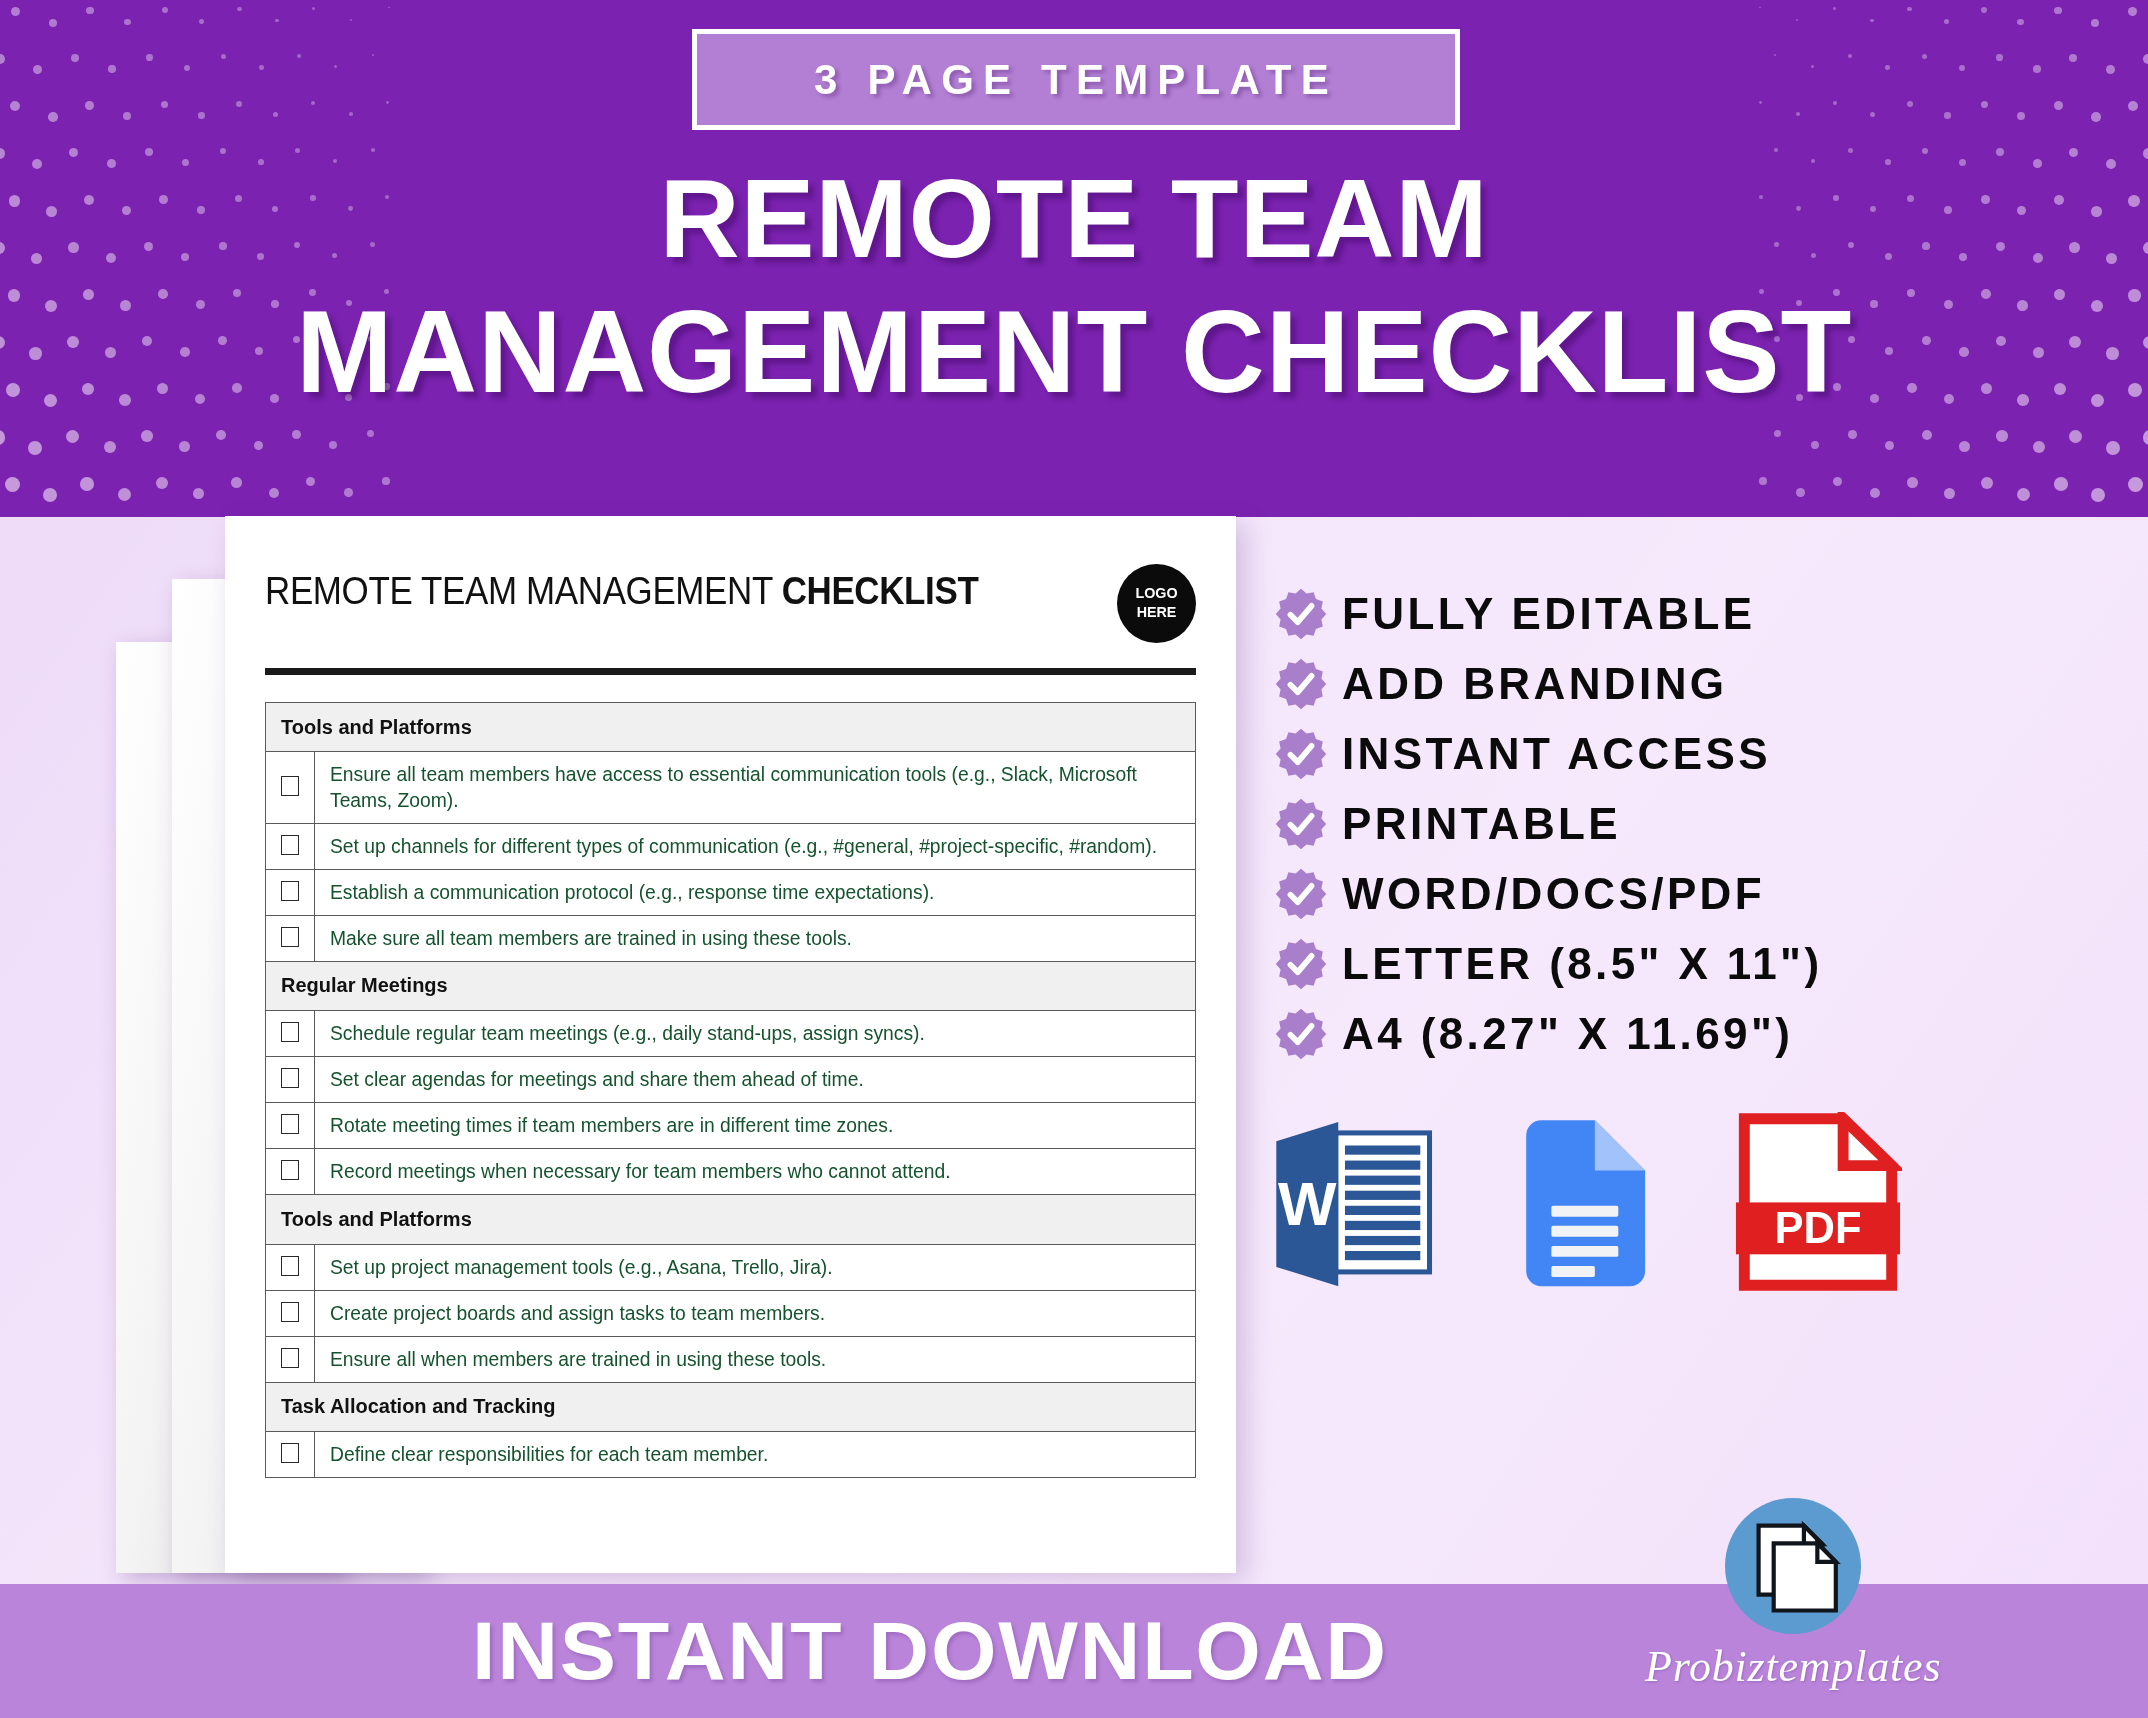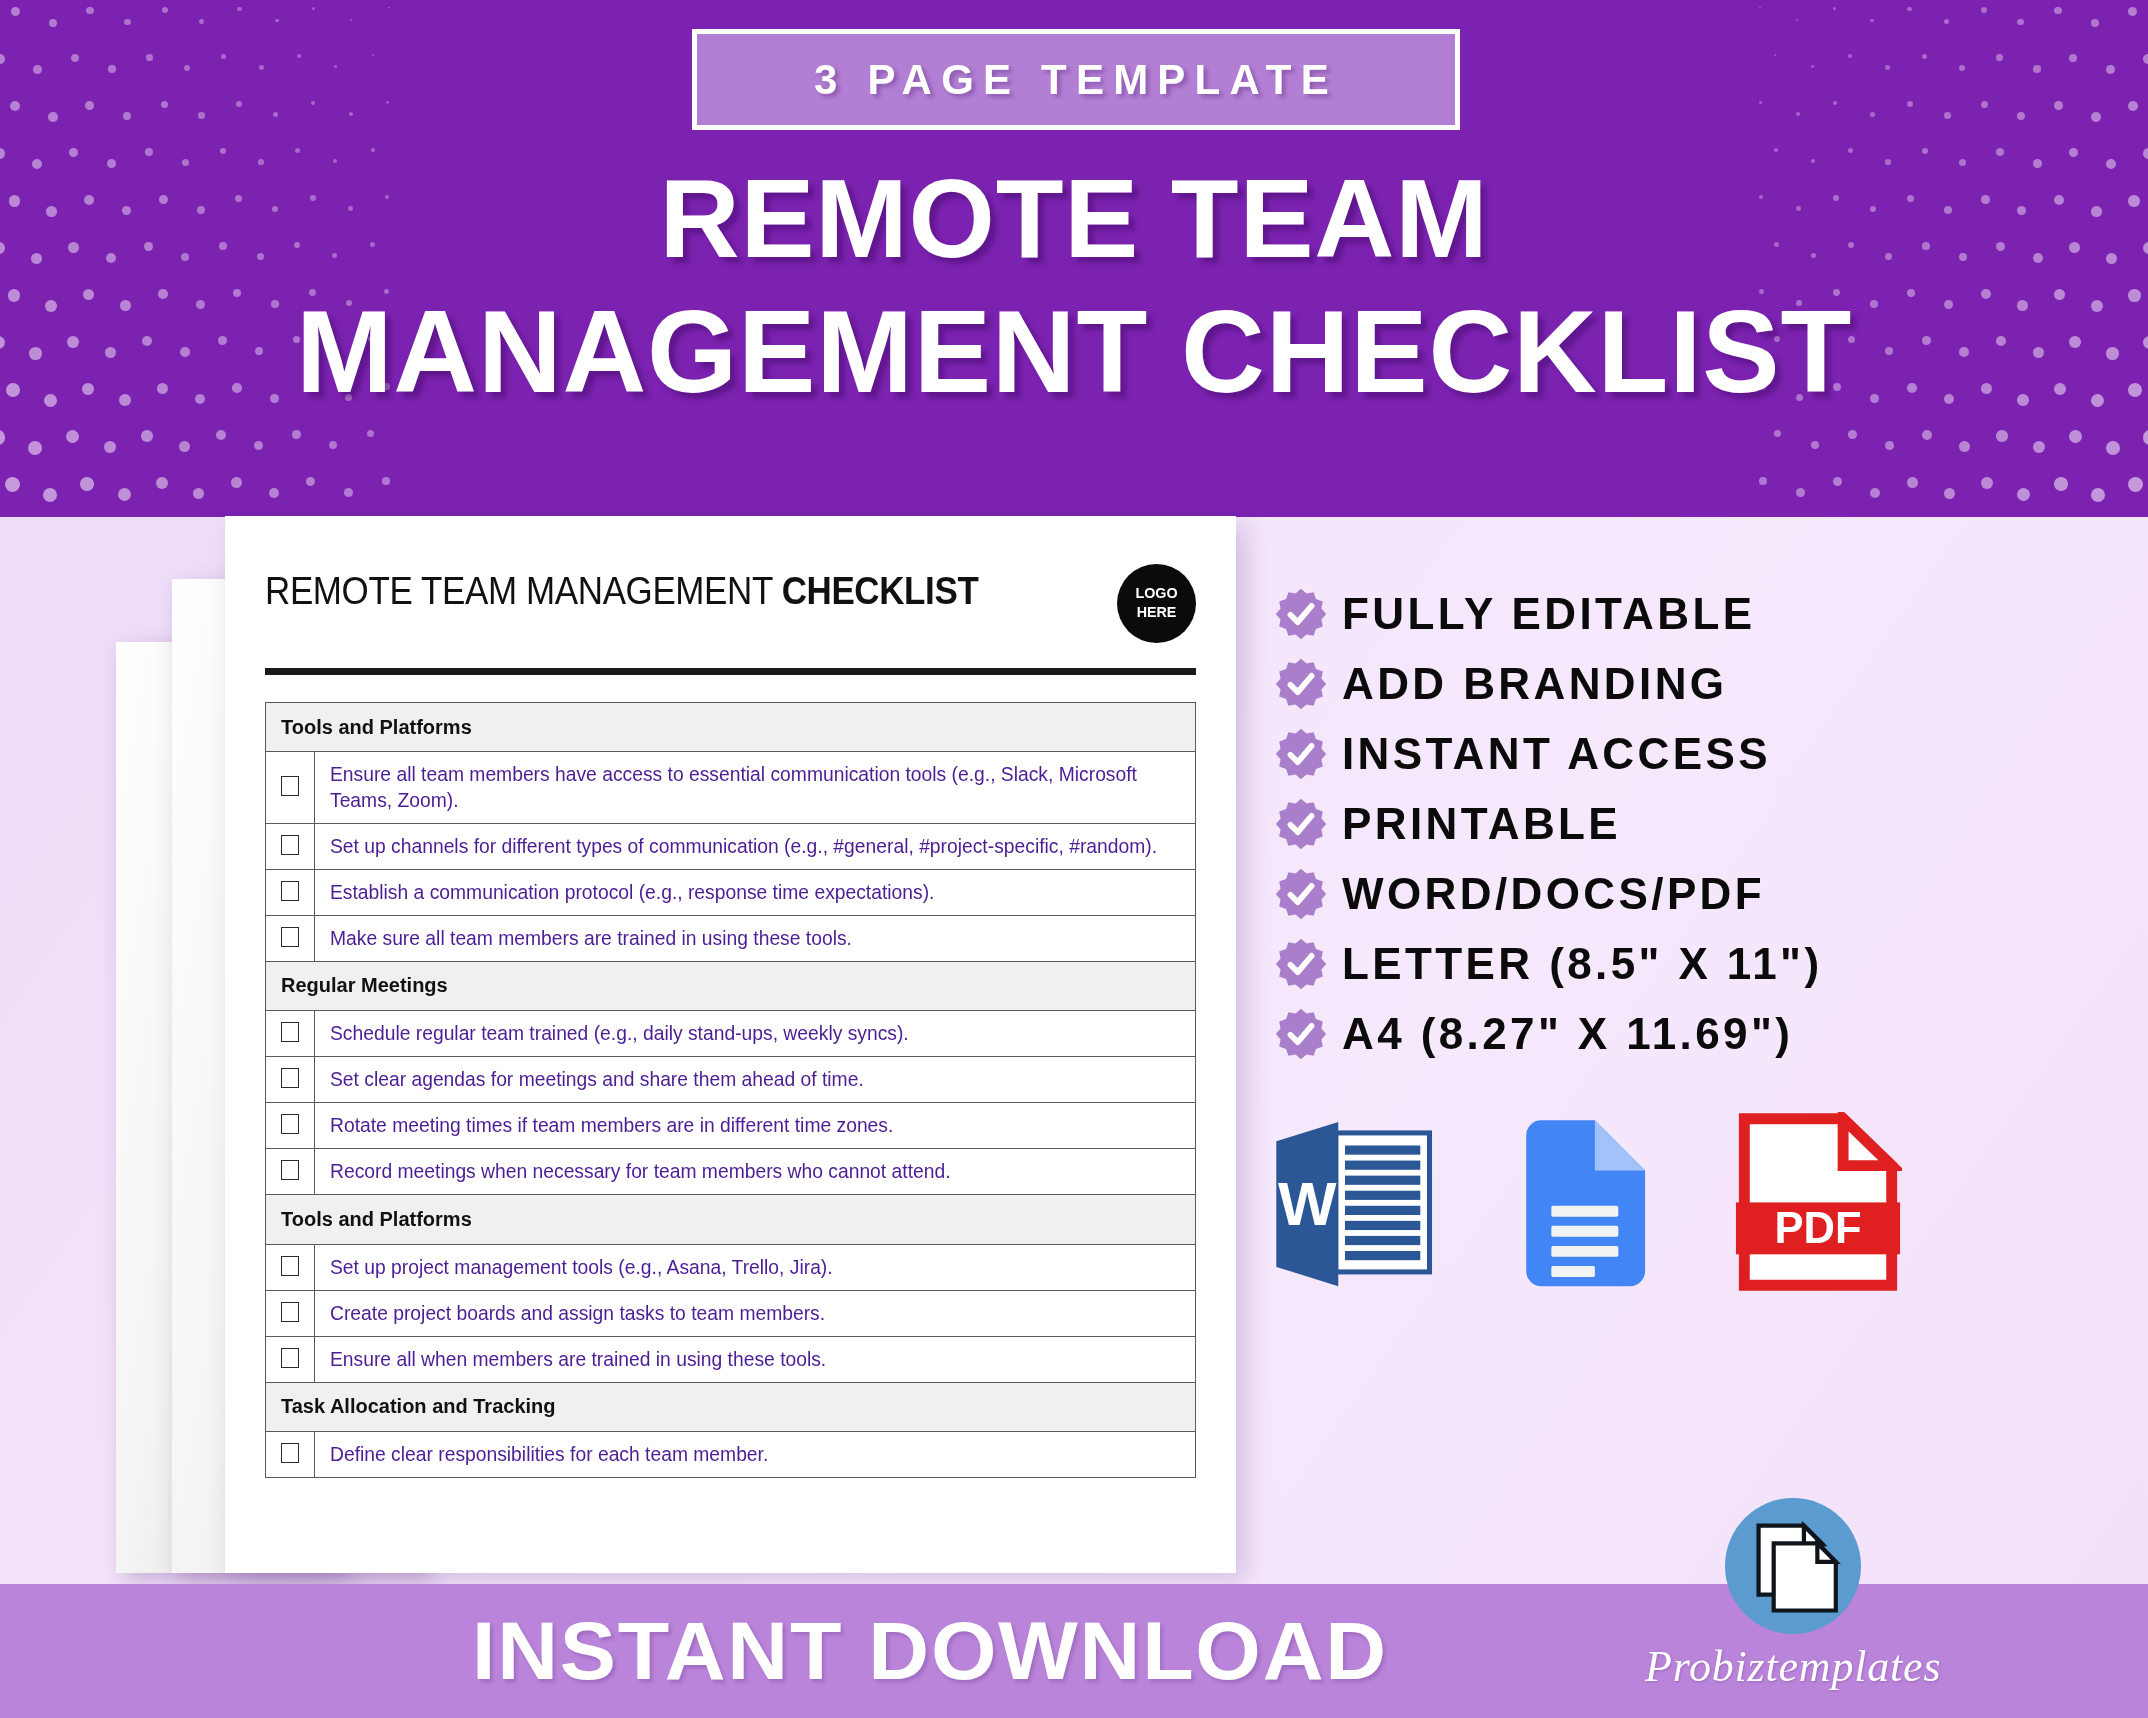--- a/index.html
+++ b/index.html
@@ -97,21 +97,21 @@
     background:#000000; color:#FFFFFF; text-align:center;
     font-size:19.3px; font-weight:bold; letter-spacing:0.5px; padding:11px 0;
     border-color:#000;
   }
   td.sub-head {
     background:#F0F0F0; color:#111; font-size:20px; font-weight:bold;
     padding:12.6px 0 12.6px 15px;
   }
   td.cb-cell { width:49px; text-align:center; padding:0; }
   .cb { display:inline-block; width:18.5px; height:20px; border:1.7px solid #2A2A2A; background:#FFF; }
-  td.item-cell { font-size:19.3px; color:#4c1d95; padding:10px 11.7px 10px 15px; line-height:1.30; }
+  td.item-cell { font-size:19.3px; color:#14532d; padding:10px 11.7px 10px 15px; line-height:1.30; }
 
   
   .features { position:absolute; left:1275px; top:579px; z-index:9; }
   .feat-row { display:flex; align-items:center; height:70px; }
   .badge-ico { width:52px; height:52px; flex-shrink:0; margin-right:15px; }
   .feat-label {
     font-size:44px; font-weight:bold; color:#0B0B0B; letter-spacing:3.4px;
     white-space:nowrap;
     font-family:"Liberation Sans Narrow","Liberation Sans", sans-serif;
   }
@@ -441,21 +441,21 @@
         </tr>
         <tr>
           <td class="cb-cell"><span class="cb"></span></td>
           <td class="item-cell">Make sure all team members are trained in using these tools.</td>
         </tr>
         <tr>
           <td colspan="2" class="sub-head">Regular Meetings</td>
         </tr>
         <tr>
           <td class="cb-cell"><span class="cb"></span></td>
-          <td class="item-cell">Schedule regular team trained (e.g., daily stand-ups, weekly syncs).</td>
+          <td class="item-cell">Schedule regular team meetings (e.g., daily stand-ups, assign syncs).</td>
         </tr>
         <tr>
           <td class="cb-cell"><span class="cb"></span></td>
           <td class="item-cell">Set clear agendas for meetings and share them ahead of time.</td>
         </tr>
         <tr>
           <td class="cb-cell"><span class="cb"></span></td>
           <td class="item-cell">Rotate meeting times if team members are in different time zones.</td>
         </tr>
         <tr>

